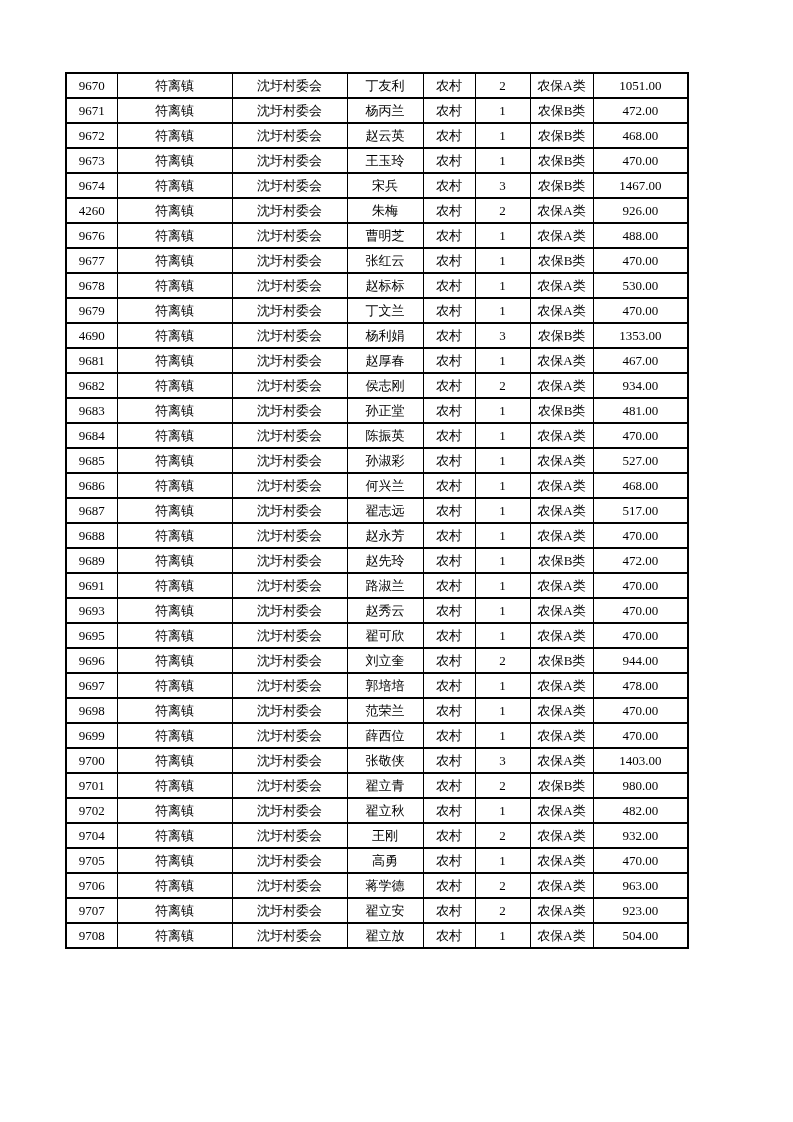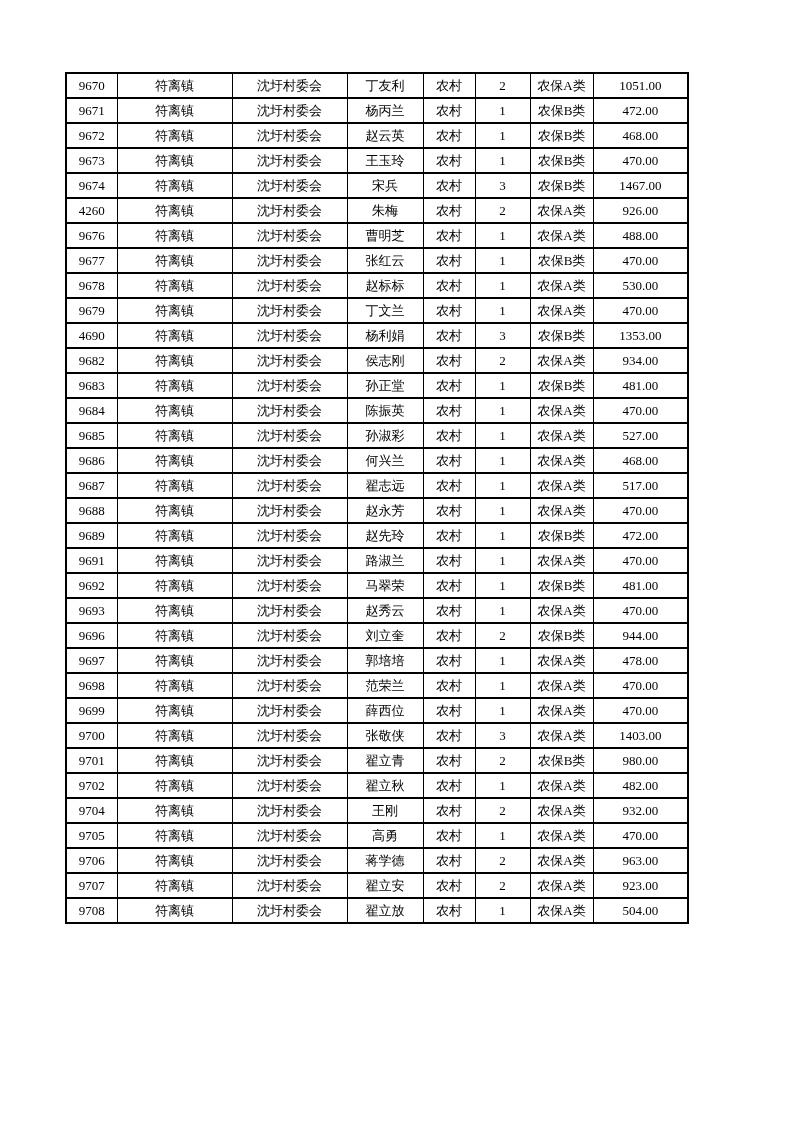--- a/index.html
+++ b/index.html
@@ -178,20 +178,30 @@
     <td>4690</td>
     <td>符离镇</td>
     <td>沈圩村委会</td>
     <td>杨利娟</td>
     <td>农村</td>
     <td>3</td>
     <td>农保B类</td>
     <td>1353.00</td>
   </tr>
 
+  <tr>
+    <td>9681</td>
+    <td>符离镇</td>
+    <td>沈圩村委会</td>
+    <td>赵厚春</td>
+    <td>农村</td>
+    <td>1</td>
+    <td>农保A类</td>
+    <td>467.00</td>
+  </tr>
 
   <tr>
     <td>9682</td>
     <td>符离镇</td>
     <td>沈圩村委会</td>
     <td>侯志刚</td>
     <td>农村</td>
     <td>2</td>
     <td>农保A类</td>
     <td>934.00</td>
@@ -279,43 +289,43 @@
     <td>9691</td>
     <td>符离镇</td>
     <td>沈圩村委会</td>
     <td>路淑兰</td>
     <td>农村</td>
     <td>1</td>
     <td>农保A类</td>
     <td>470.00</td>
   </tr>
 
-  <tr>
-    <td>9692</td>
-    <td>符离镇</td>
-    <td>沈圩村委会</td>
-    <td>马翠荣</td>
-    <td>农村</td>
-    <td>1</td>
-    <td>农保B类</td>
-    <td>481.00</td>
-  </tr>
 
   <tr>
     <td>9693</td>
     <td>符离镇</td>
     <td>沈圩村委会</td>
     <td>赵秀云</td>
     <td>农村</td>
     <td>1</td>
     <td>农保A类</td>
     <td>470.00</td>
   </tr>
 
 
+  <tr>
+    <td>9695</td>
+    <td>符离镇</td>
+    <td>沈圩村委会</td>
+    <td>翟可欣</td>
+    <td>农村</td>
+    <td>1</td>
+    <td>农保A类</td>
+    <td>470.00</td>
+  </tr>
 
   <tr>
     <td>9696</td>
     <td>符离镇</td>
     <td>沈圩村委会</td>
     <td>刘立奎</td>
     <td>农村</td>
     <td>2</td>
     <td>农保B类</td>
     <td>944.00</td>

